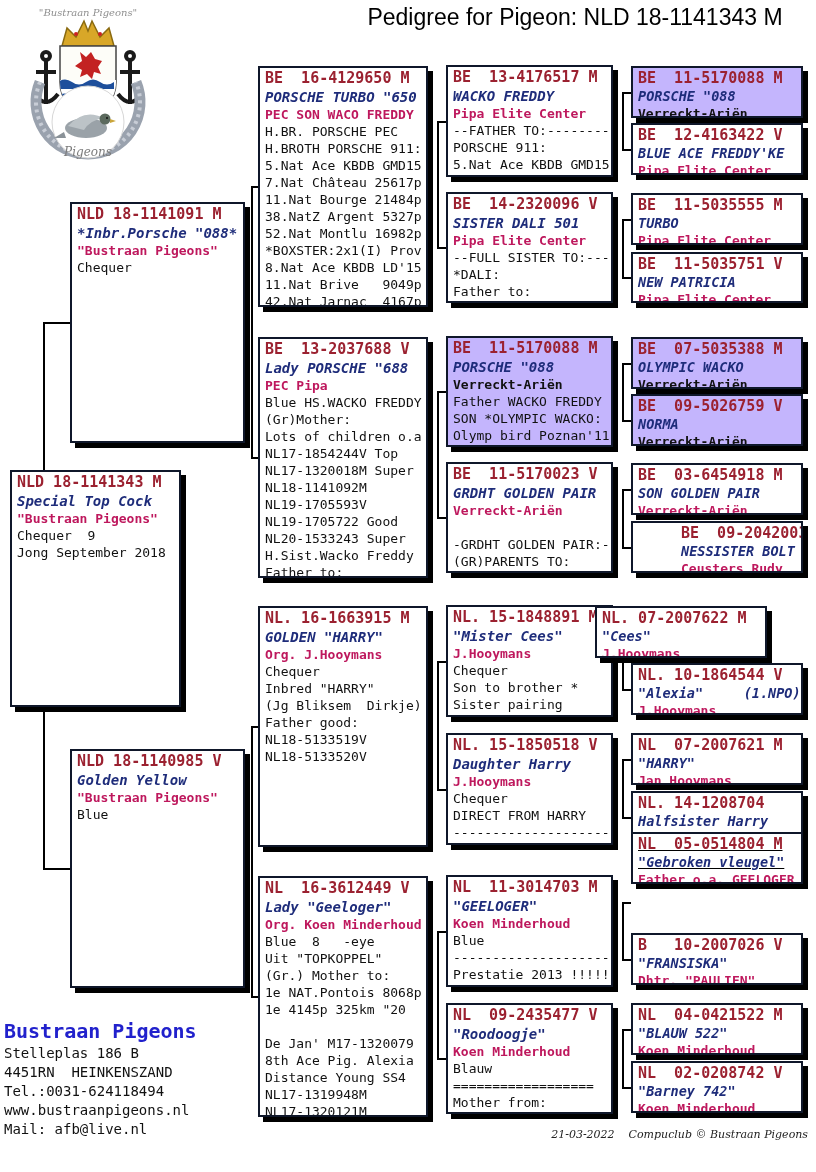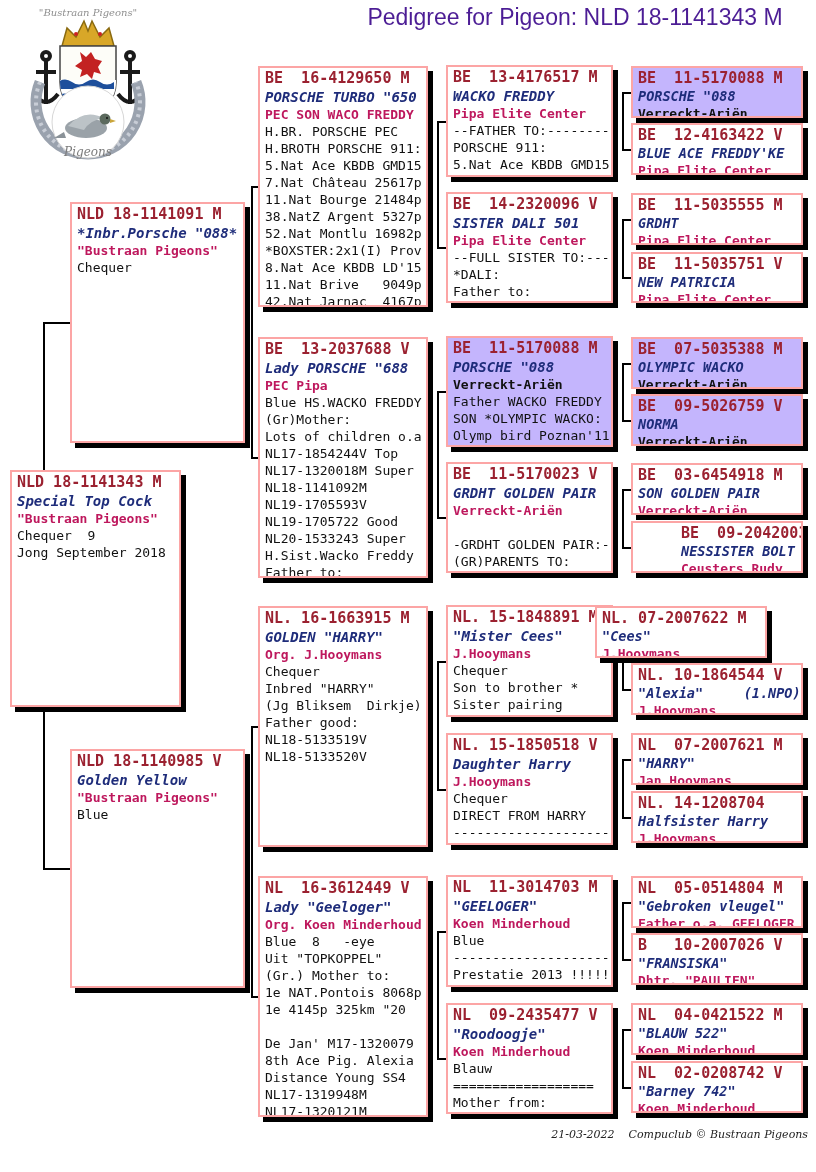--- a/index.html
+++ b/index.html
@@ -1,21 +1,21 @@
 <!DOCTYPE html>
 <html><head>
 <meta charset="utf-8">
 <style>
   html,body{margin:0;padding:0;background:#fff;}
   #page{position:relative;width:816px;height:1172px;background:#fff;overflow:hidden;
         font-family:"DejaVu Sans Mono",monospace;}
   #title{position:absolute;left:340px;top:4px;width:470px;text-align:center;
-         font-family:"Liberation Sans",sans-serif;font-size:23px;color:#4c1d95;white-space:nowrap;}
-  
-  .box{position:absolute;box-sizing:border-box;background:#fff;border:2px solid #fca5a5;
+         font-family:"Liberation Sans",sans-serif;font-size:23px;color:#000000;white-space:nowrap;}
+  
+  .box{position:absolute;box-sizing:border-box;background:#fff;border:2px solid #0f172a;
        box-shadow:5px 5px 0 #000;padding:1px 0 0 5px;overflow:hidden;}
   .box.pink{background:#c4b5fd;}
   .ring{font-weight:bold;font-size:15px;line-height:19px;color:#9b2130;white-space:pre;}
   .name{font-weight:bold;font-style:italic;font-size:14px;line-height:18px;color:#1e2c7a;white-space:pre;}
   .g5 .name{font-size:13.5px;line-height:17px;}
   .loft{font-weight:bold;font-size:13px;line-height:17px;color:#be185d;white-space:pre;}
   .loft.black{color:#111;}
   .bline{font-size:13px;line-height:17px;min-height:17px;color:#111;white-space:pre;}
   
   .vline,.hline{position:absolute;background:#000;}
@@ -283,21 +283,21 @@
         <div class="name">PORSCHE "088</div>
         <div class="loft black">Verreckt-Ariën</div>
       </div>
       <div class="box g5" style="left: 631px; top: 123px; width: 172px; height: 52px;">
         <div class="ring">BE  12-4163422 V</div>
         <div class="name">BLUE ACE FREDDY'KE</div>
         <div class="loft">Pipa Elite Center</div>
       </div>
       <div class="box g5" style="left: 631px; top: 193px; width: 172px; height: 52px;">
         <div class="ring">BE  11-5035555 M</div>
-        <div class="name">GRDHT</div>
+        <div class="name">TURBO</div>
         <div class="loft">Pipa Elite Center</div>
       </div>
       <div class="box g5" style="left: 631px; top: 252px; width: 172px; height: 51px;">
         <div class="ring">BE  11-5035751 V</div>
         <div class="name">NEW PATRICIA</div>
         <div class="loft">Pipa Elite Center</div>
       </div>
       <div class="box pink g5" style="left: 631px; top: 337px; width: 172px; height: 52px;">
         <div class="ring">BE  07-5035388 M</div>
         <div class="name">OLYMPIC WACKO</div>
@@ -331,21 +331,21 @@
       <div class="box g5" style="left: 631px; top: 733px; width: 172px; height: 52px;">
         <div class="ring">NL  07-2007621 M</div>
         <div class="name">"HARRY"</div>
         <div class="loft">Jan Hooymans</div>
       </div>
       <div class="box g5" style="left: 631px; top: 791px; width: 172px; height: 52px;">
         <div class="ring">NL. 14-1208704</div>
         <div class="name">Halfsister Harry</div>
         <div class="loft">J.Hooymans</div>
       </div>
-      <div class="box g5" style="left: 631px; top: 876px; width: 172px; height: 52px;">
+      <div class="box g5" style="left: 631px; top: 832px; width: 172px; height: 52px; text-decoration: underline;">
         <div class="ring">NL  05-0514804 M</div>
         <div class="name">"Gebroken vleugel"</div>
         <div class="loft">Father o.a. GEELOGER</div>
       </div>
       <div class="box g5" style="left: 631px; top: 933px; width: 172px; height: 52px;">
         <div class="ring">B   10-2007026 V</div>
         <div class="name">"FRANSISKA"</div>
         <div class="loft">Dhtr. "PAULIEN"</div>
       </div>
       <div class="box g5" style="left: 631px; top: 1003px; width: 172px; height: 52px;">
@@ -353,16 +353,24 @@
         <div class="name">"BLAUW 522"</div>
         <div class="loft">Koen Minderhoud</div>
       </div>
       <div class="box g5" style="left: 631px; top: 1061px; width: 172px; height: 52px;">
         <div class="ring">NL  02-0208742 V</div>
         <div class="name">"Barney 742"</div>
         <div class="loft">Koen Minderhoud</div>
       </div>
     </div>
 
+  <div id="contact">
+    <div class="cname">Bustraan Pigeons</div>
+    <div class="cline">Stelleplas 186 B</div>
+    <div class="cline">4451RN  HEINKENSZAND</div>
+    <div class="cline">Tel.:0031-624118494</div>
+    <div class="cline">www.bustraanpigeons.nl</div>
+    <div class="cline">Mail: afb@live.nl</div>
+  </div>
 
   <div id="footer">21-03-2022    Compuclub © Bustraan Pigeons</div>
 
 </div>
 
 </body></html>

